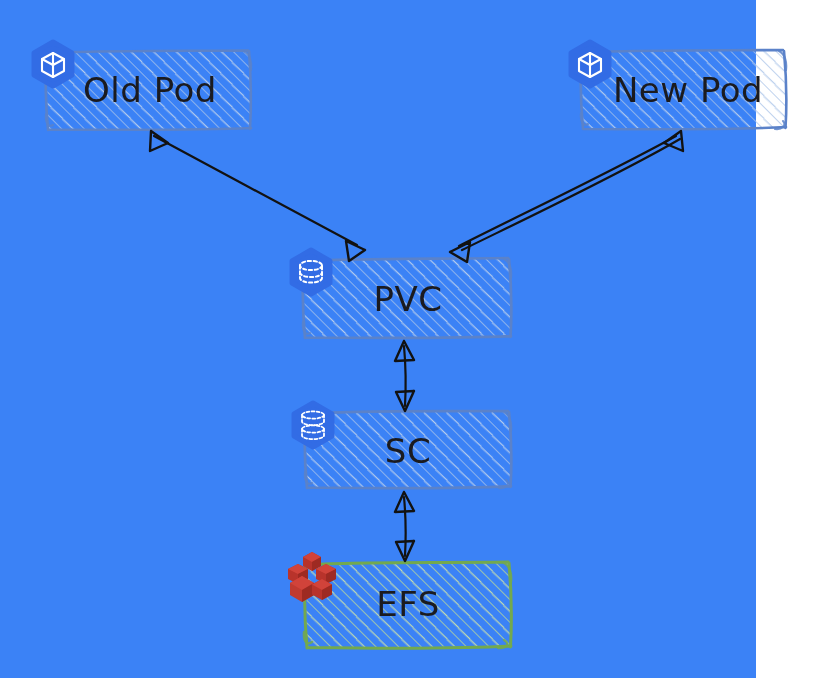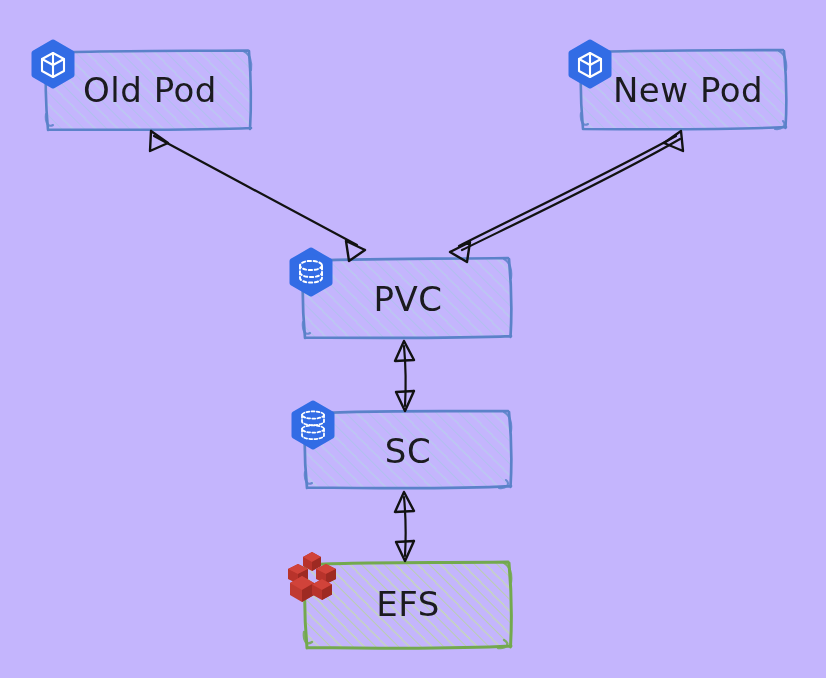--- a/index.html
+++ b/index.html
@@ -9,23 +9,23 @@
     background: #ffffff;
   }
   body {
     width: 826px;
     height: 678px;
     overflow: hidden;
     font-family: "DejaVu Sans", sans-serif;
   }
   #diagram-canvas {
     position: relative;
-    width: 826px;
+    width: 756px;
     height: 678px;
-    background: #c4b5fd;
+    background: #3b82f6;
   }
   #diagram-svg {
     position: absolute;
     top: 0;
     left: 0;
     width: 826px;
     height: 678px;
     display: block;
   }
   .node-label {

